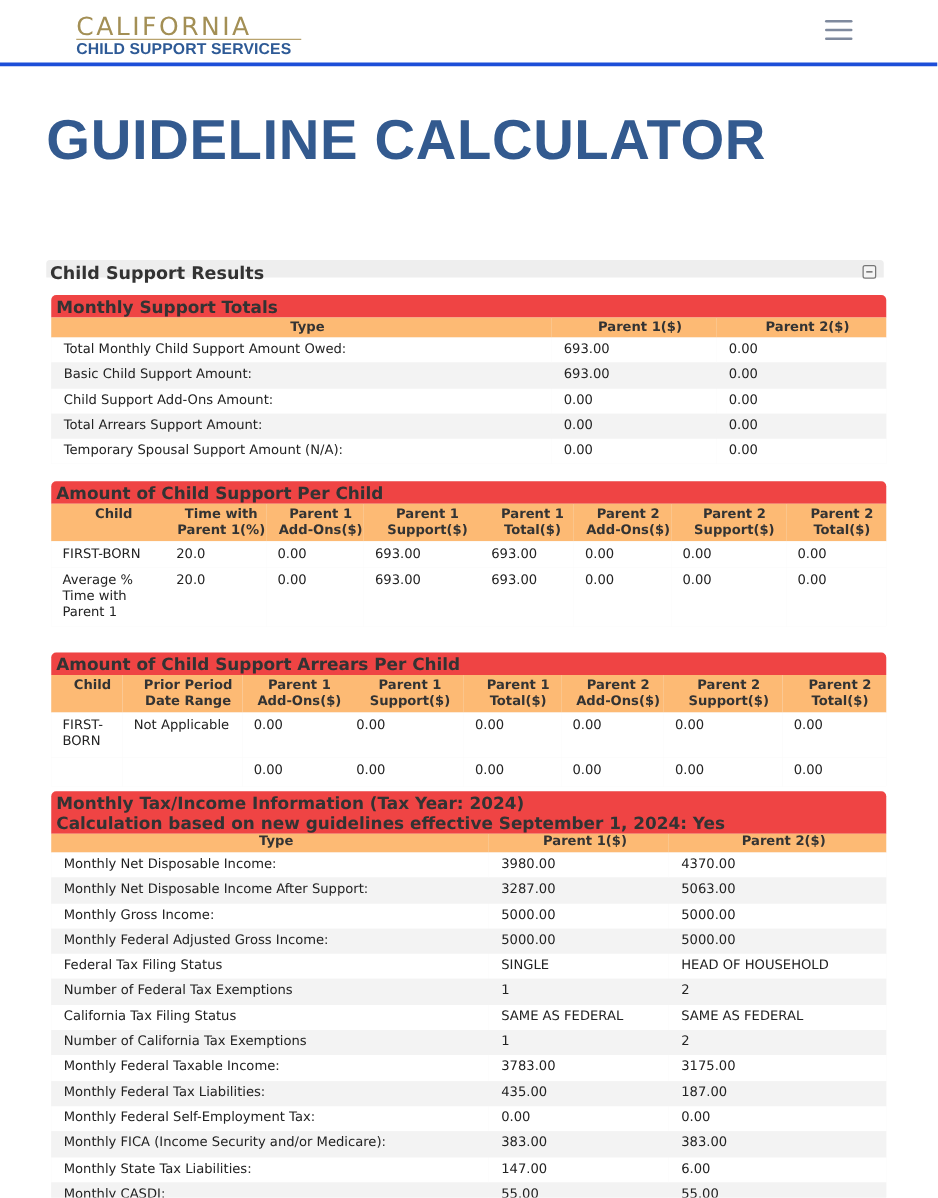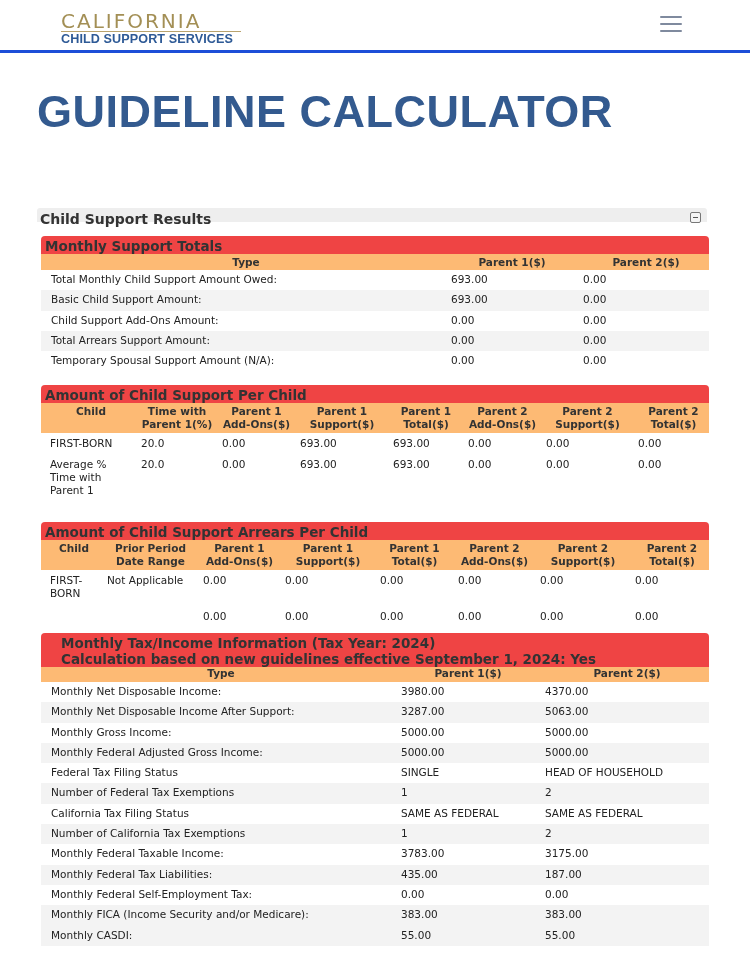--- a/index.html
+++ b/index.html
@@ -17,21 +17,21 @@
   .page-title { position: absolute; left: 37px; top: 86px; font-family: "Liberation Sans", sans-serif; font-weight: bold; font-size: 45px; color: #335a8f; letter-spacing: 0.5px; }
 
   .results { position: absolute; left: 37px; top: 208px; width: 670px; }
   .results-header { height: 14px; background: #eeeeee; border-radius: 3px 3px 0 0; position: relative; }
   .results-title { position: absolute; left: 3px; top: 3px; font-size: 14px; font-weight: bold; color: #333; }
   .collapse-btn { position: absolute; right: 6px; top: 4px; width: 11px; height: 11px; border: 1px solid #777; border-radius: 2px; background: #f4f4f4; cursor: pointer; }
   .collapse-btn::after { content: ""; position: absolute; left: 2px; top: 4px; width: 5px; height: 1px; background: #555; }
 
   .section { position: absolute; left: 41px; width: 668px; background: #f3f3f3; border-radius: 4px 4px 0 0; }
   .section-title { font-size: 13.5px; font-weight: bold; color: #333; padding: 2px 4px 0 4px; background: #ef4444; border-radius: 4px 4px 0 0; line-height: 16px; }
-  .section-title .l2 { display: block; margin-left: 16px; }
+  .section-title .l2 { display: block; }
 
   table { border-collapse: collapse; width: 100%; font-size: 10.5px; }
   th { text-align: center; font-weight: bold; color: #333; font-size: 10.5px; padding: 2px 0 2px 10px; vertical-align: top; background: #fdba74; line-height: 13px; }
   td { padding: 0 0 0 10px; color: #222; vertical-align: top; line-height: 13px; }
   tr.odd td { background: #ffffff; }
   tr.even td { background: #f3f3f3; }
 
   .s1 { top: 236px; }
   .s1 td { height: 20.3px; padding-top: 3px; }
   .s1 th { padding-top: 2px; padding-bottom: 1px; }
@@ -290,20 +290,25 @@
       <tr class="odd">
           <td>Monthly Federal Self-Employment Tax:</td>
           <td>0.00</td>
           <td>0.00</td>
         </tr>
       <tr class="even">
           <td>Monthly FICA (Income Security and/or Medicare):</td>
           <td>383.00</td>
           <td>383.00</td>
         </tr>
+      <tr class="odd">
+          <td>Monthly State Tax Liabilities:</td>
+          <td>147.00</td>
+          <td>6.00</td>
+        </tr>
       <tr class="even">
           <td>Monthly CASDI:</td>
           <td>55.00</td>
           <td>55.00</td>
         </tr>
     </tbody>
   </table>
 </div>
 
 </body></html>

